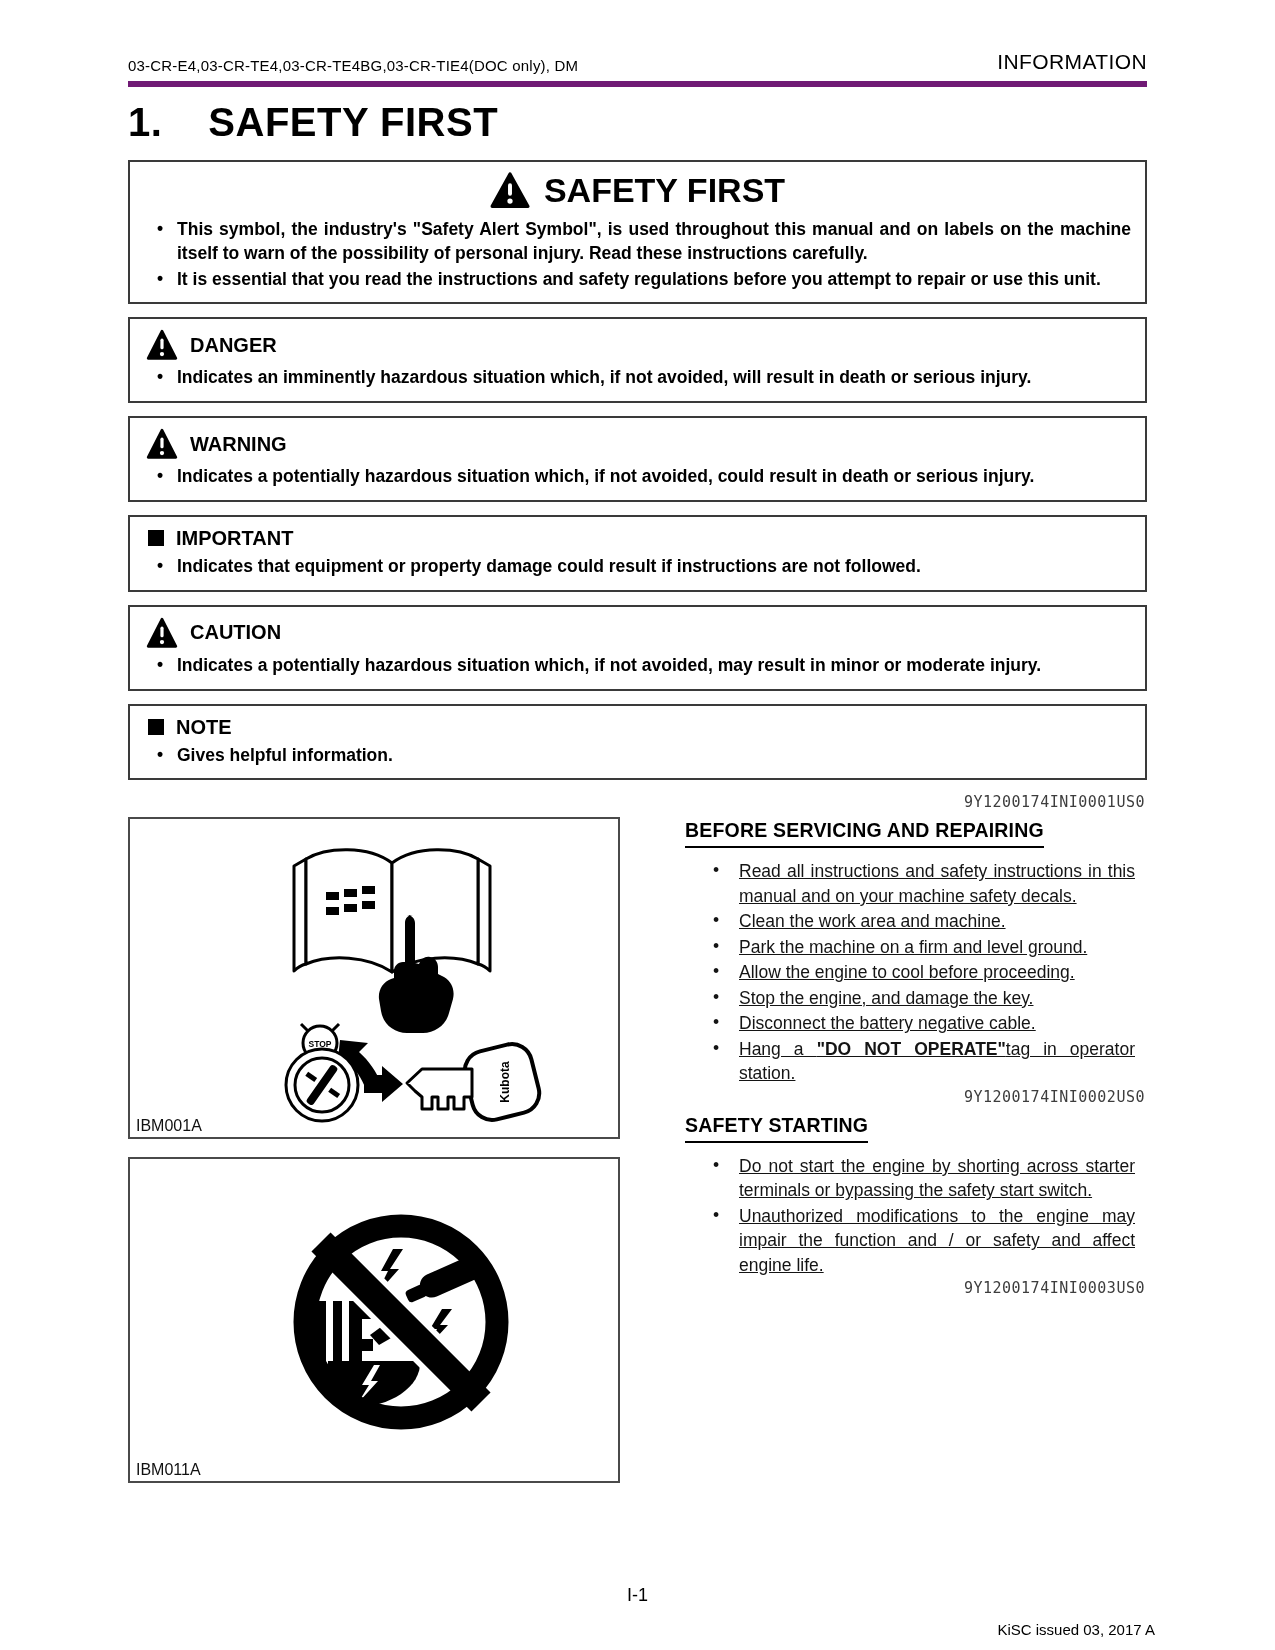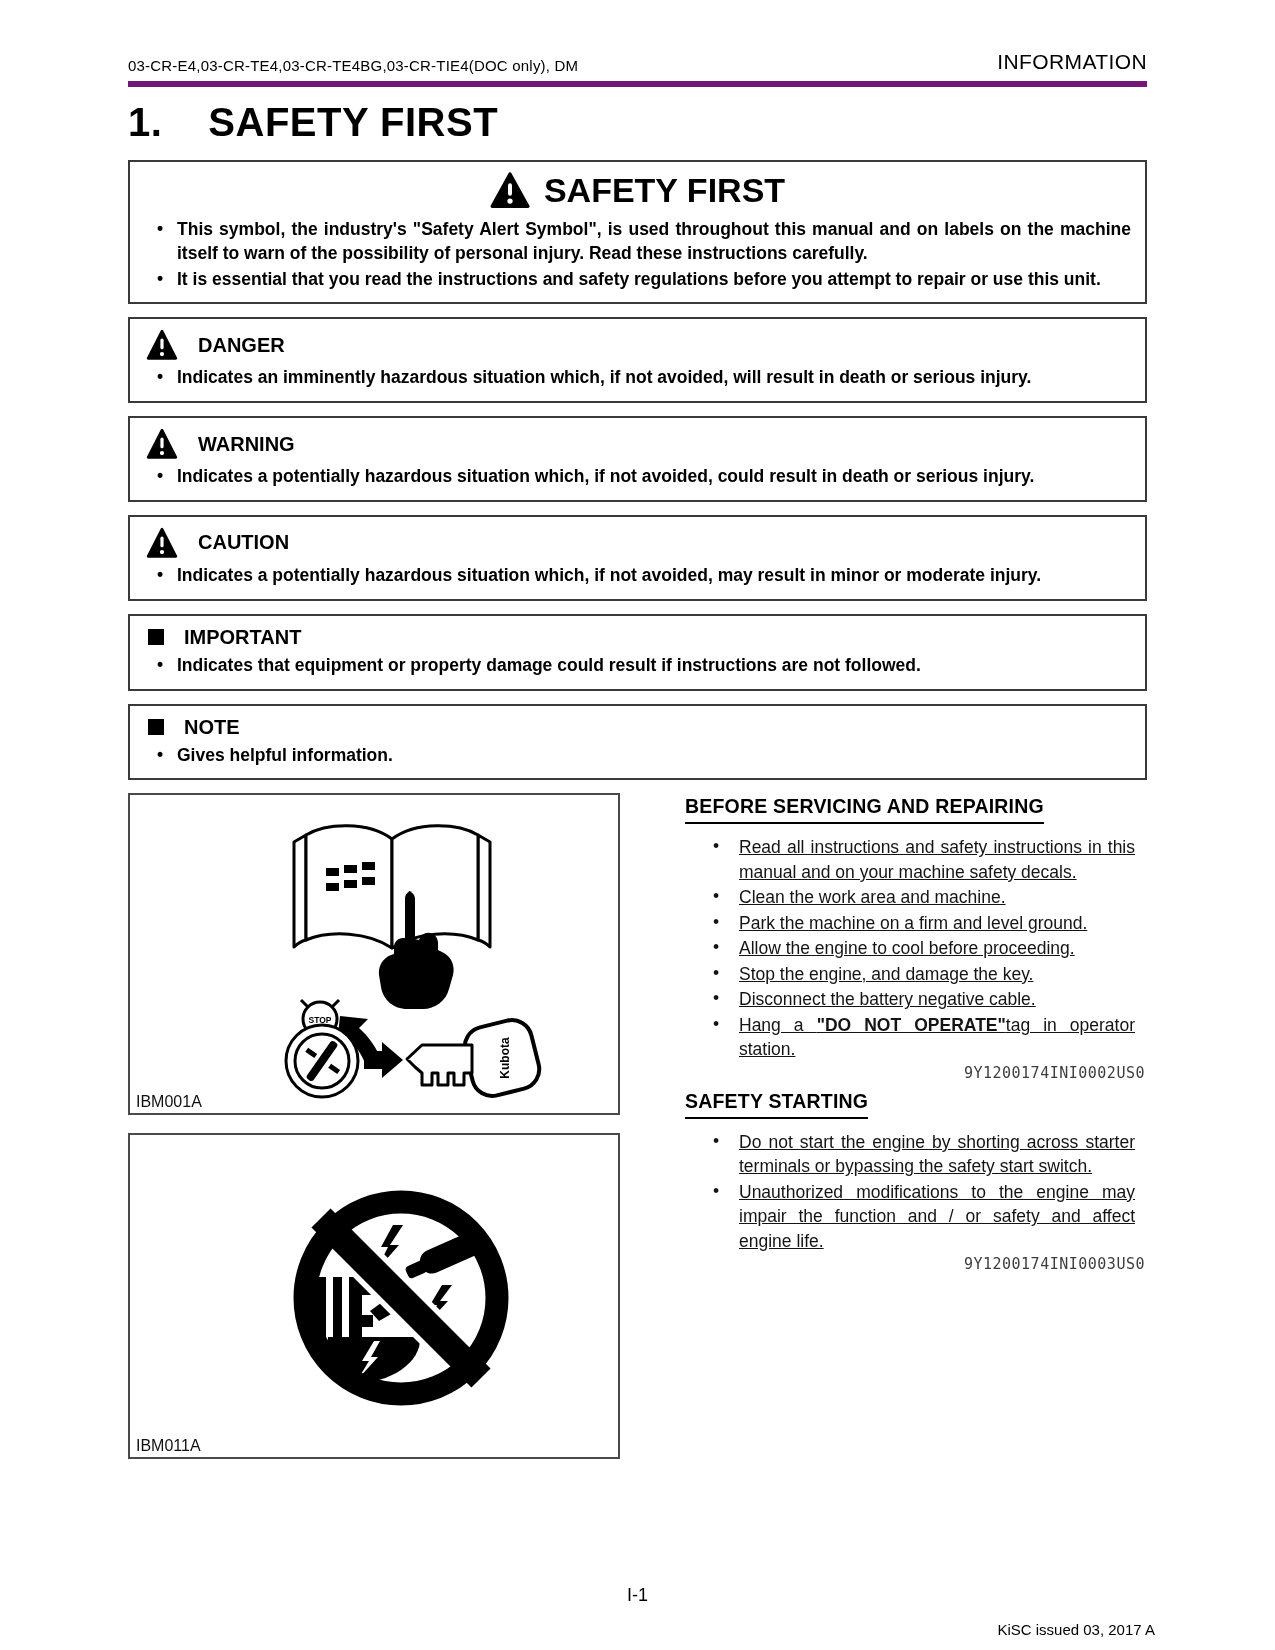--- a/index.html
+++ b/index.html
@@ -13,21 +13,21 @@
   .pagehead { display:flex; justify-content:space-between; align-items:flex-end;
     border-bottom:6px solid #701a75; padding-bottom:7px; }
   .head-left  { font-size:15px; letter-spacing:0.2px; }
   .head-right { font-size:21px; letter-spacing:0.4px;margin-top:24px; }
 
   .doc-title { margin:13px 0 15px 0; font-size:40px; font-weight:bold; letter-spacing:0.5px; }
   .doc-title .t-num { margin-right:46px; }
 
   
   .wbox { border:2px solid #3a3a3a; margin-bottom:13px; padding:7px 14px 9px 14px; }
-  .btitle-row { display:flex; align-items:center; gap:20px; font-weight:bold;
+  .btitle-row { display:flex; align-items:center; gap:12px; font-weight:bold;
     font-size:20px; margin:3px 0 5px 2px; }
   .btitle-row.centered { justify-content:center; font-size:34px; gap:14px; margin:2px 0 8px 0; }
   .tri-icon { flex:none; }
   .sq-icon { width:16px; height:16px; background:#000; flex:none; margin-left:2px; }
 
   ul.blist { list-style:none; margin:0; padding:0; font-weight:bold;
     font-size:17.5px; line-height:1.36; }
   .blist li { position:relative; padding-left:33px; margin:2px 0; text-align:justify; }
   .blist li::before { content:"\2022"; position:absolute; left:13px; top:-1px; }
 
@@ -113,52 +113,53 @@
         </svg>
         <span>WARNING</span>
       </div>
       <ul class="blist">
         <li>Indicates a potentially hazardous situation which, if not avoided, could result in death or serious injury.</li>
       </ul>
     </section>
 
     <section class="wbox">
       <div class="btitle-row">
+        <span class="sq-icon"></span>
+        <span>IMPORTANT</span>
+      </div>
+      <ul class="blist">
+        <li>Indicates that equipment or property damage could result if instructions are not followed.</li>
+      </ul>
+    </section>
+
+    <section class="wbox">
+      <div class="btitle-row">
         <svg class="tri-icon" width="32" height="32" viewBox="0 0 30 30">
           <path d="M15,2 L28,27.5 L2,27.5 Z" fill="#000" stroke="#000" stroke-width="2.5" stroke-linejoin="round"></path>
           <rect x="13.5" y="9" width="3" height="10" rx="1.5" fill="#fff"></rect>
           <circle cx="15" cy="23.5" r="2" fill="#fff"></circle>
         </svg>
         <span>CAUTION</span>
       </div>
       <ul class="blist">
         <li>Indicates a potentially hazardous situation which, if not avoided, may result in minor or moderate injury.</li>
       </ul>
     </section>
 
     <section class="wbox">
       <div class="btitle-row">
         <span class="sq-icon"></span>
-        <span>IMPORTANT</span>
-      </div>
-      <ul class="blist">
-        <li>Indicates that equipment or property damage could result if instructions are not followed.</li>
-      </ul>
-    </section>
-
-    <section class="wbox">
-      <div class="btitle-row">
-        <span class="sq-icon"></span>
         <span>NOTE</span>
       </div>
       <ul class="blist">
         <li>Gives helpful information.</li>
       </ul>
     </section>
 
+    <div class="code-line">9Y1200174INI0001US0</div>
 
     <div class="two-col">
 
       <div class="col-left">
 
         <figure class="figure-box" style="height:318px; margin-top:0;">
           <svg width="488" height="314" viewBox="0 0 488 314">
 
             <g fill="#fff" stroke="#000" stroke-width="3" stroke-linejoin="round">
               <path d="M176,40 L164,47 L164,152 C168,148 172,146 176,145 Z"></path>

